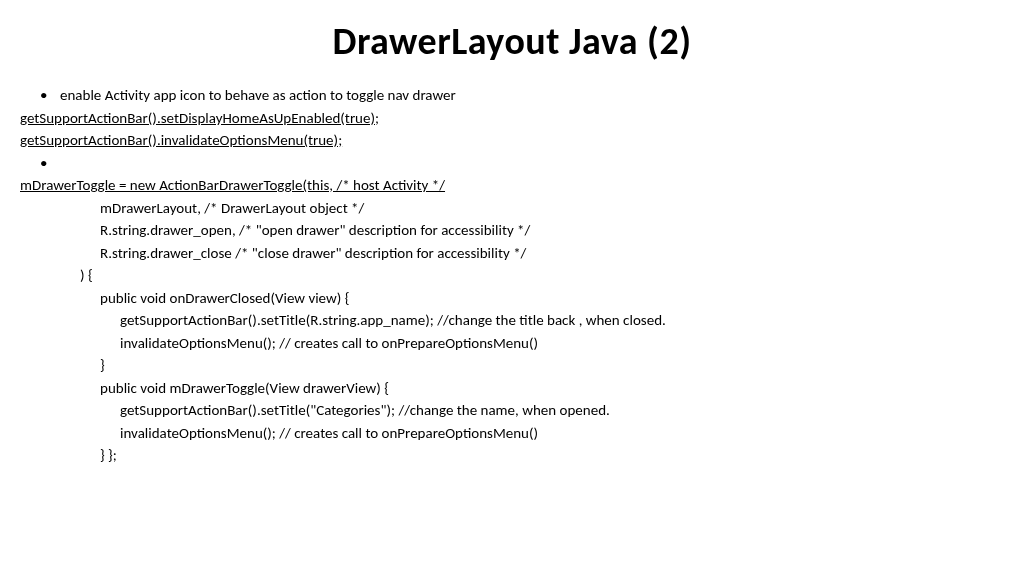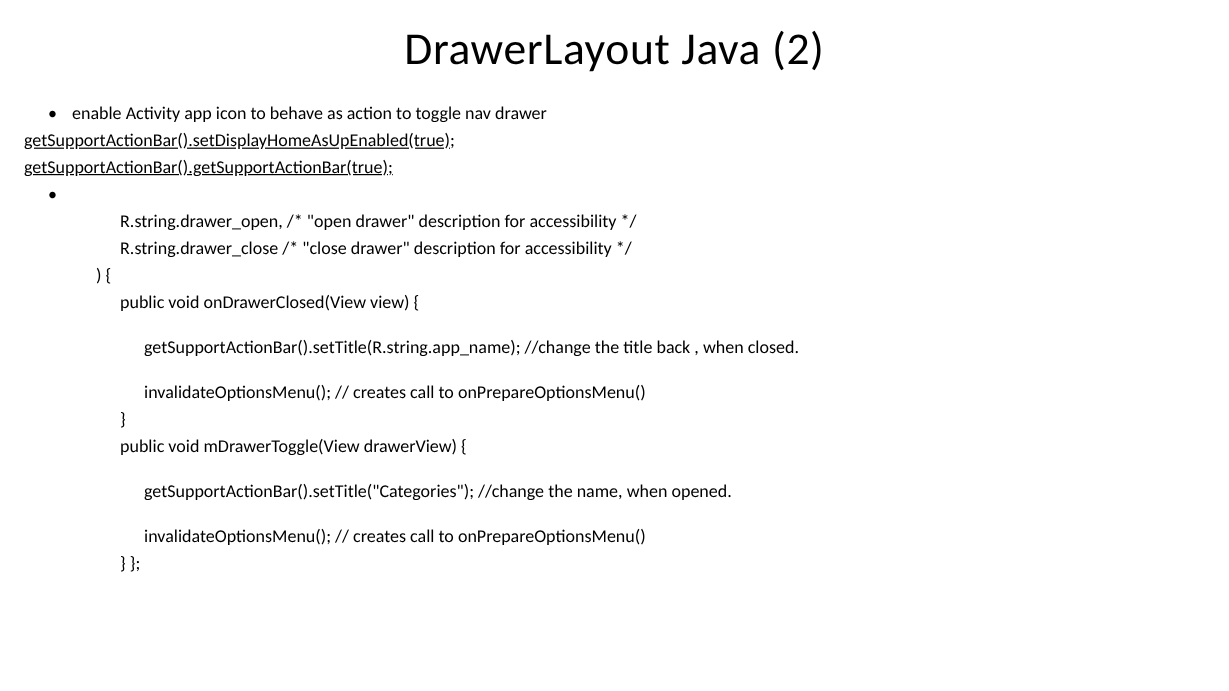--- a/index.html
+++ b/index.html
@@ -8,59 +8,61 @@
     height: 576px;
     background: #ffffff;
     font-family: Calibri, "Segoe UI", Arial, sans-serif;
     color: #000;
     padding: 18px 20px 18px 20px;
     overflow: hidden;
   }
   .title {
     text-align: center;
     font-size: 38px;
-    font-weight: 400;
+    font-weight: 700;
     margin-bottom: 20px;
     letter-spacing: 0.5px;
   }
   .content {
     font-size: 15px;
     line-height: 1.5;
   }
   .bullet {
     display: flex;
     padding-left: 20px;
   }
   .bullet .dot {
     width: 20px;
     flex-shrink: 0;
   }
   .plain { padding-left: 0; text-decoration: underline; }
   .indent1 { padding-left: 60px; }
   .indent2 { padding-left: 80px; }
-  .indent3 { padding-left: 100px; margin-top: 15px; }
+  .indent3 { padding-left: 100px; }
 </style>
 </head>
 <body>
 
 <div class="title">DrawerLayout Java (2)</div>
 
 <div class="content">
 
   <div class="bullet">
     <span class="dot">•</span>
     <span>enable Activity app icon to behave as action to toggle nav drawer</span>
   </div>
   <div class="plain">getSupportActionBar().setDisplayHomeAsUpEnabled(true);</div>
-  <div class="plain">getSupportActionBar().getSupportActionBar(true);</div>
+  <div class="plain">getSupportActionBar().invalidateOptionsMenu(true);</div>
 
   <div class="bullet">
     <span class="dot">•</span>
   </div>
 
+  <div class="plain">mDrawerToggle = new ActionBarDrawerToggle(this, /* host Activity */</div>
+  <div class="indent2">mDrawerLayout, /* DrawerLayout object */</div>
   <div class="indent2">R.string.drawer_open, /* "open drawer" description for accessibility */</div>
   <div class="indent2">R.string.drawer_close /* "close drawer" description for accessibility */</div>
   <div class="indent1">) {</div>
   <div class="indent2">public void onDrawerClosed(View view) {</div>
   <div class="indent3">getSupportActionBar().setTitle(R.string.app_name);  //change the title back , when closed.</div>
   <div class="indent3">invalidateOptionsMenu(); // creates call to onPrepareOptionsMenu()</div>
   <div class="indent2">}</div>
   <div class="indent2">public void mDrawerToggle(View drawerView) {</div>
   <div class="indent3">getSupportActionBar().setTitle("Categories"); //change the name, when opened.</div>
   <div class="indent3">invalidateOptionsMenu(); // creates call to onPrepareOptionsMenu()</div>

